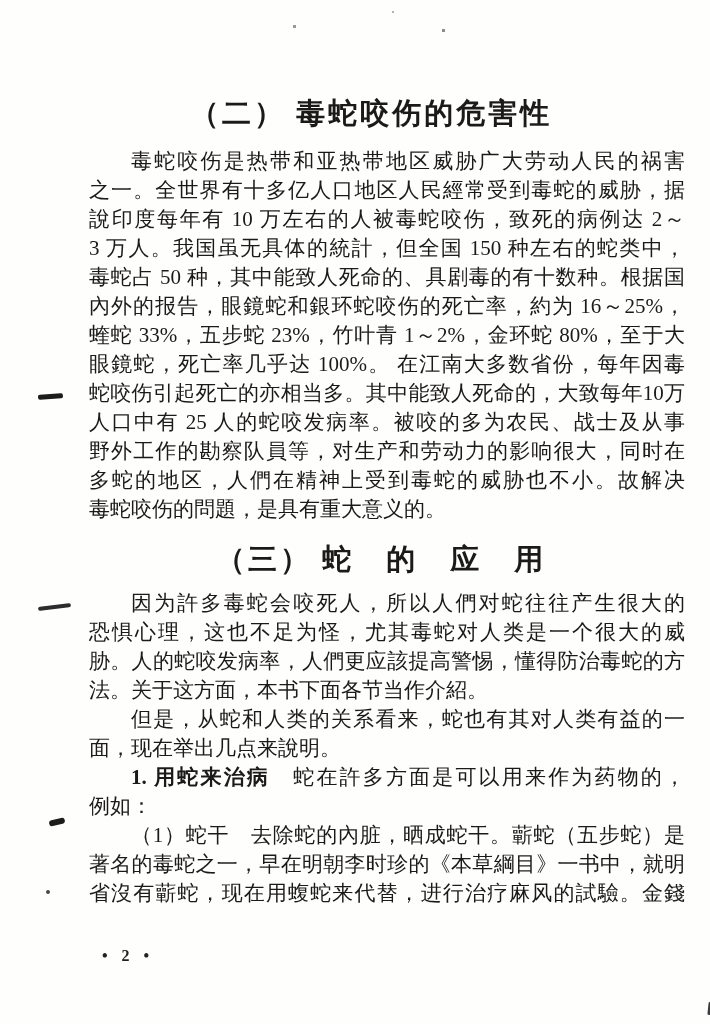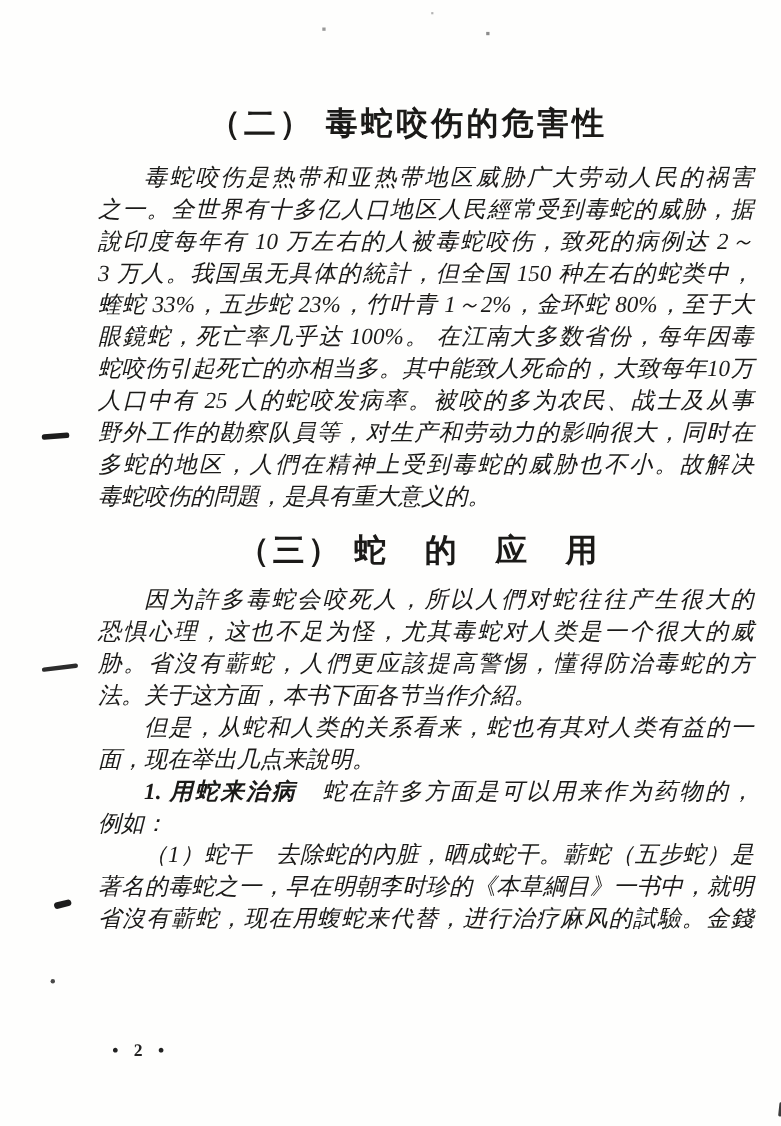--- a/index.html
+++ b/index.html
@@ -35,21 +35,20 @@
   .sec-heading.second {
     margin-top: 17px;
     margin-bottom: 12px;
     padding-left: 20px;
   }
   .body-text {
     width: 596px;
     margin-left: 57px;
     font-size: 21px;
     line-height: 29px;
-    font-style: italic;
   }
   .ln {
     text-align: justify;
     text-align-last: justify;
     text-justify: inter-character;
     height: 29px;
     overflow: visible;
     white-space: nowrap;
   }
   .ln.short {
@@ -89,35 +88,37 @@
 
 <div class="page">
 
   <h1 class="sec-heading first">（二） 毒蛇咬伤的危害性</h1>
 
   <div class="body-text">
     <div class="ln ind">毒蛇咬伤是热带和亚热带地区威胁广大劳动人民的祸害</div>
     <div class="ln">之一。全世界有十多亿人口地区人民經常受到毒蛇的威胁，据</div>
     <div class="ln">說印度每年有 10 万左右的人被毒蛇咬伤，致死的病例达 2～</div>
     <div class="ln">3 万人。我国虽无具体的統計，但全国 150 种左右的蛇类中，</div>
+    <div class="ln">毒蛇占 50 种，其中能致人死命的、具剧毒的有十数种。根据国</div>
+    <div class="ln">內外的报告，眼鏡蛇和銀环蛇咬伤的死亡率，約为 16～25%，</div>
     <div class="ln">蝰蛇 33%，五步蛇 23%，竹叶青 1～2%，金环蛇 80%，至于大</div>
     <div class="ln">眼鏡蛇，死亡率几乎达 100%。 在江南大多数省份，每年因毒</div>
     <div class="ln">蛇咬伤引起死亡的亦相当多。其中能致人死命的，大致每年10万</div>
     <div class="ln">人口中有 25 人的蛇咬发病率。被咬的多为农民、战士及从事</div>
     <div class="ln">野外工作的勘察队員等，对生产和劳动力的影响很大，同时在</div>
     <div class="ln">多蛇的地区，人們在精神上受到毒蛇的威胁也不小。故解决</div>
     <div class="ln short">毒蛇咬伤的問題，是具有重大意义的。</div>
   </div>
 
   <h1 class="sec-heading second">（三） 蛇　的　应　用</h1>
 
   <div class="body-text">
     <div class="ln ind">因为許多毒蛇会咬死人，所以人們对蛇往往产生很大的</div>
     <div class="ln">恐惧心理，这也不足为怪，尤其毒蛇对人类是一个很大的威</div>
-    <div class="ln">胁。省沒有蘄蛇，人們更应該提高警惕，懂得防治毒蛇的方</div>
+    <div class="ln">胁。人的蛇咬发病率，人們更应該提高警惕，懂得防治毒蛇的方</div>
     <div class="ln short">法。关于这方面，本书下面各节当作介紹。</div>
 
     <div class="ln ind">但是，从蛇和人类的关系看来，蛇也有其对人类有益的一</div>
     <div class="ln short">面，现在举出几点来說明。</div>
 
     <div class="ln ind"><span class="bold-run">1. 用蛇来治病</span><span>　蛇在許多方面是可以用来作为药物的，</span></div>
     <div class="ln short">例如：</div>
 
     <div class="ln ind">（1）蛇干　去除蛇的內脏，晒成蛇干。蘄蛇（五步蛇）是</div>
     <div class="ln">著名的毒蛇之一，早在明朝李时珍的《本草綱目》一书中，就明</div>

